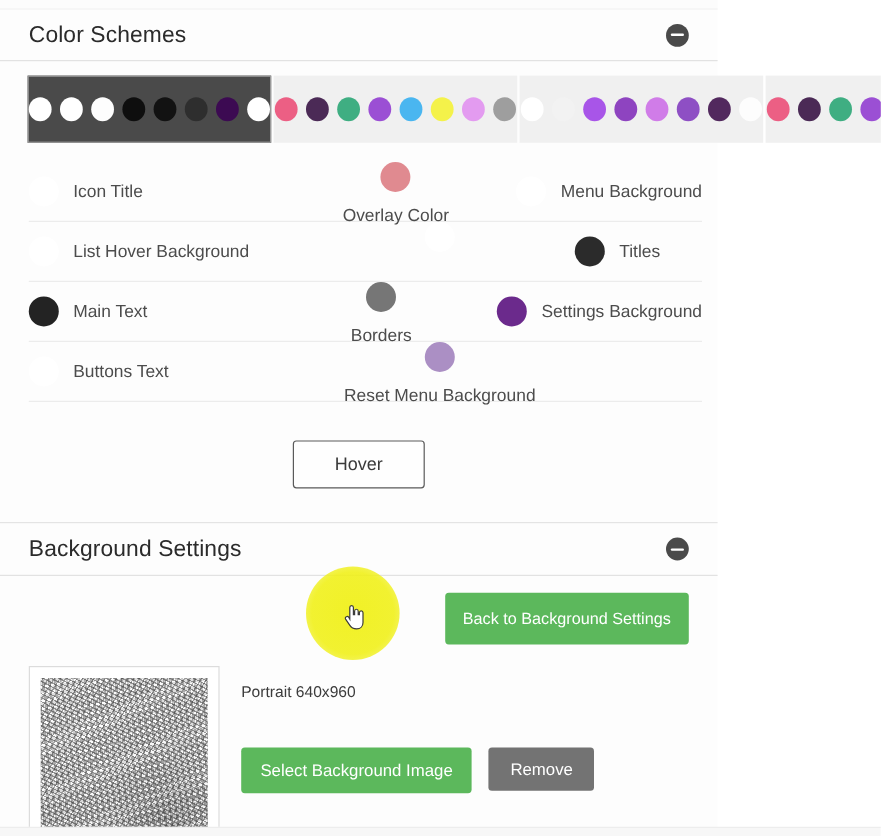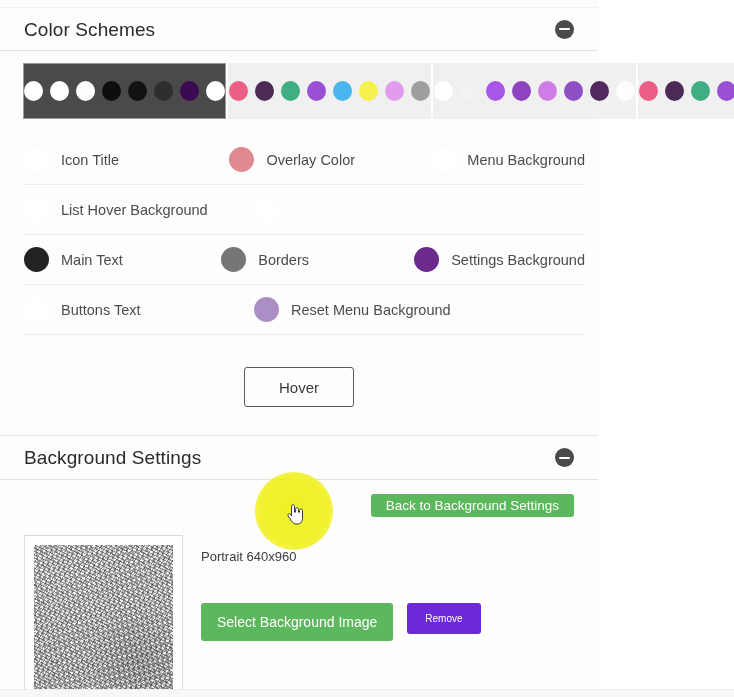--- a/index.html
+++ b/index.html
@@ -92,21 +92,21 @@
     border-bottom: 1px solid #ececec;
     height: 50px;
   }
   .color-cell {
     display: flex;
     align-items: center;
     gap: 12px;
     height: 50px;
   }
   .color-cell.c1 { width: 230px; }
-  .color-cell.c2 { width: 225px; }
+  .color-cell.c2 { width: 225px; flex-direction: column; }
   .color-cell.c3 { flex: 1 1 auto; }
   .swatch {
     width: 25px;
     height: 25px;
     border-radius: 50%;
     flex: 0 0 auto;
     cursor: pointer;
   }
   .swatch.empty { background: #ffffff; }
   .color-label {
@@ -148,31 +148,31 @@
     justify-content: flex-end;
     padding: 14px 0 12px 0;
   }
   .green-btn {
     background: #5cb85c;
     color: #ffffff;
     border: none;
     border-radius: 3px;
     font-family: "Liberation Sans", sans-serif;
     font-size: 13.5px;
-    padding: 4px 15px;
+    padding: 14px 15px;
     cursor: pointer;
     white-space: nowrap;
   }
   .red-btn {
-    background: #6d28d9;
+    background: #737373;
     color: #ffffff;
     border: none;
     border-radius: 3px;
     font-family: "Liberation Sans", sans-serif;
-    font-size: 10px;
+    font-size: 14px;
     padding: 10px 18px;
     cursor: pointer;
     white-space: nowrap;
   }
 
   .preview-area {
     display: flex;
     gap: 18px;
     padding-top: 6px;
   }
@@ -300,20 +300,24 @@
         </div>
       </div>
       <div class="color-row">
         <div class="color-cell c1">
           <span class="swatch empty" style="background: rgb(255, 255, 255);"></span>
           <span class="color-label">List Hover Background</span>
         </div>
         <div class="color-cell c2">
           <span class="swatch empty" style="background: rgb(255, 255, 255);"></span>
         </div>
+        <div class="color-cell c3">
+          <span class="swatch" style="background: rgb(43, 43, 43);"></span>
+          <span class="color-label">Titles</span>
+        </div>
       </div>
       <div class="color-row">
         <div class="color-cell c1">
           <span class="swatch" style="background: rgb(35, 35, 35);"></span>
           <span class="color-label">Main Text</span>
         </div>
         <div class="color-cell c2">
           <span class="swatch" style="background: rgb(118, 118, 118);"></span>
           <span class="color-label">Borders</span>
         </div>

